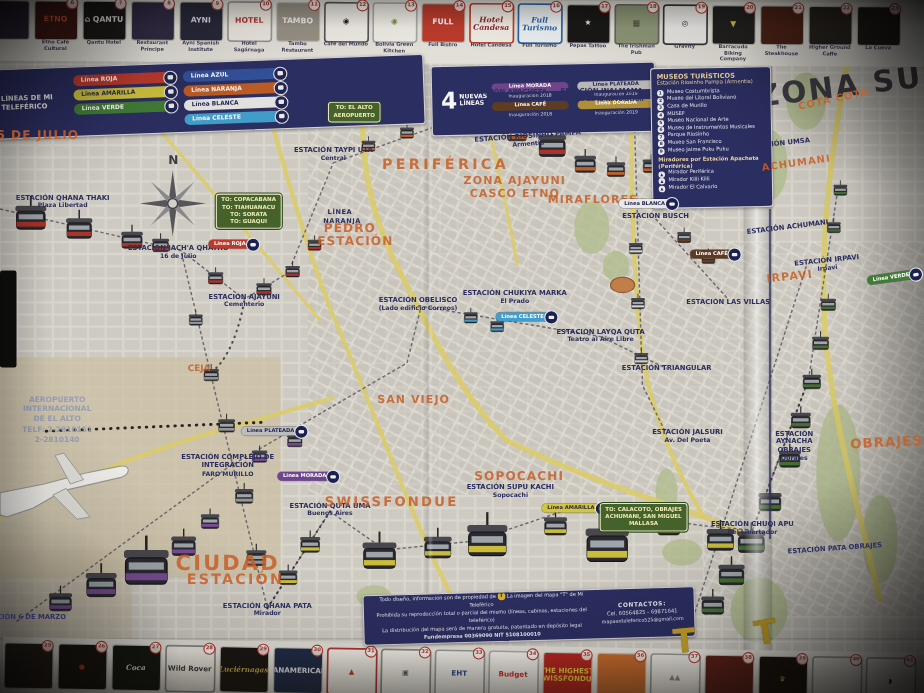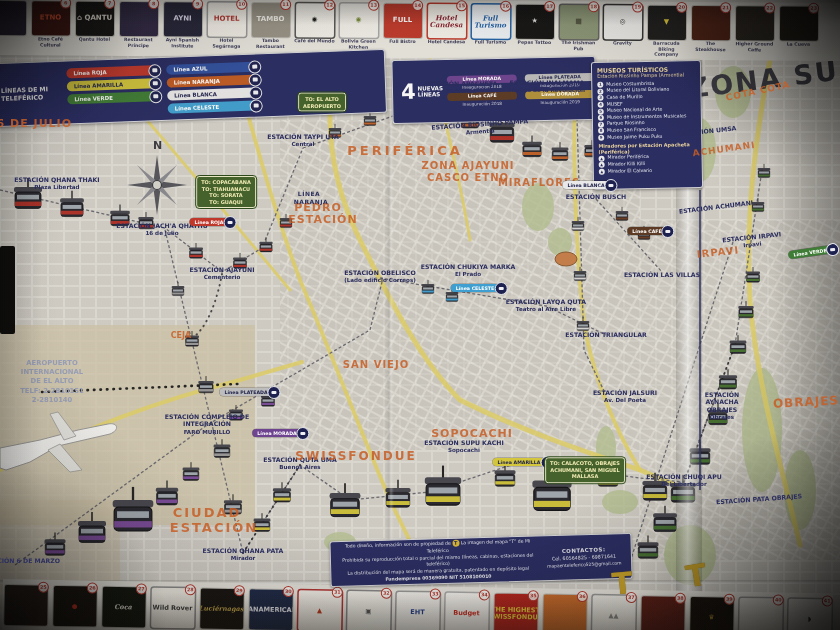--- a/index.html
+++ b/index.html
@@ -922,21 +922,21 @@
     <div class="lbl st" style="left: 759px; top: 499px; transform: translate(-50%, -50%) rotate(-4deg);"><span>ESTACIÓN PATA OBRAJES</span></div>
     <div class="lbl zn" style="left: 405px; top: 150px; font-size: 13px; letter-spacing: 3px; transform: translate(-50%, -50%);">PERIFÉRICA</div>
     <div class="lbl zn" style="left: 468px; top: 165px; font-size: 10px; letter-spacing: 1px; transform: translate(-50%, -50%);">ZONA AJAYUNI</div>
     <div class="lbl zn" style="left: 468px; top: 177px; font-size: 10px; letter-spacing: 1px; transform: translate(-50%, -50%);">CASCO ETNO</div>
     <div class="lbl zn" style="left: 539px; top: 182px; font-size: 10px; letter-spacing: 1px; transform: translate(-50%, -50%);">MIRAFLORES</div>
     <div class="lbl zn" style="left: 318px; top: 207px; font-size: 11px; letter-spacing: 1px; transform: translate(-50%, -50%);">PEDRO</div>
     <div class="lbl zn" style="left: 323px; top: 219px; font-size: 11px; letter-spacing: 1px; transform: translate(-50%, -50%);">ESTACIÓN</div>
     <div class="lbl zn" style="left: 376px; top: 364px; font-size: 10px; letter-spacing: 1px; transform: translate(-50%, -50%);">SAN VIEJO</div>
     <div class="lbl zn" style="left: 356px; top: 456px; font-size: 12px; letter-spacing: 2px; transform: translate(-50%, -50%);">SWISSFONDUE</div>
     <div class="lbl zn" style="left: 472px; top: 433px; font-size: 11px; letter-spacing: 1px; transform: translate(-50%, -50%);">SOPOCACHI</div>
-    <div class="lbl zn" style="left: 207px; top: 512px; font-size: 13px; letter-spacing: 2px; transform: translate(-50%, -50%);">CIUDAD</div>
+    <div class="lbl zn" style="left: 207px; top: 512px; font-size: 19px; letter-spacing: 2px; transform: translate(-50%, -50%);">CIUDAD</div>
     <div class="lbl zn" style="left: 214px; top: 527px; font-size: 13px; letter-spacing: 2px; transform: translate(-50%, -50%);">ESTACIÓN</div>
     <div class="lbl zn" style="left: 181px; top: 335px; font-size: 8px; letter-spacing: 0px; transform: translate(-50%, -50%);">CEJA</div>
     <div class="lbl zn" style="left: 30px; top: 123px; font-size: 11px; letter-spacing: 1px; transform: translate(-50%, -50%);">16 DE JULIO</div>
     <div class="lbl zn" style="left: 758px; top: 91px; font-size: 9px; letter-spacing: 1px; transform: translate(-50%, -50%) rotate(-12deg);">COTA COTA</div>
     <div class="lbl zn" style="left: 724px; top: 149px; font-size: 9px; letter-spacing: 1px; transform: translate(-50%, -50%) rotate(-8deg);">ACHUMANI</div>
     <div class="lbl zn" style="left: 718px; top: 252px; font-size: 10px; letter-spacing: 1px; transform: translate(-50%, -50%) rotate(-6deg);">IRPAVI</div>
     <div class="lbl zn" style="left: 806px; top: 402px; font-size: 12px; letter-spacing: 1px; transform: translate(-50%, -50%) rotate(-3deg);">OBRAJES</div>
     <div class="lbl ll" style="left: 309px; top: 193px;">LÍNEA</div>
     <div class="lbl ll" style="left: 311px; top: 201px;">NARANJA</div>
     <div class="lbl tag" style="left: 211px; top: 222px; background: rgb(192, 55, 44); transform: translate(-50%, -50%);">Línea ROJA<div class="dot">

